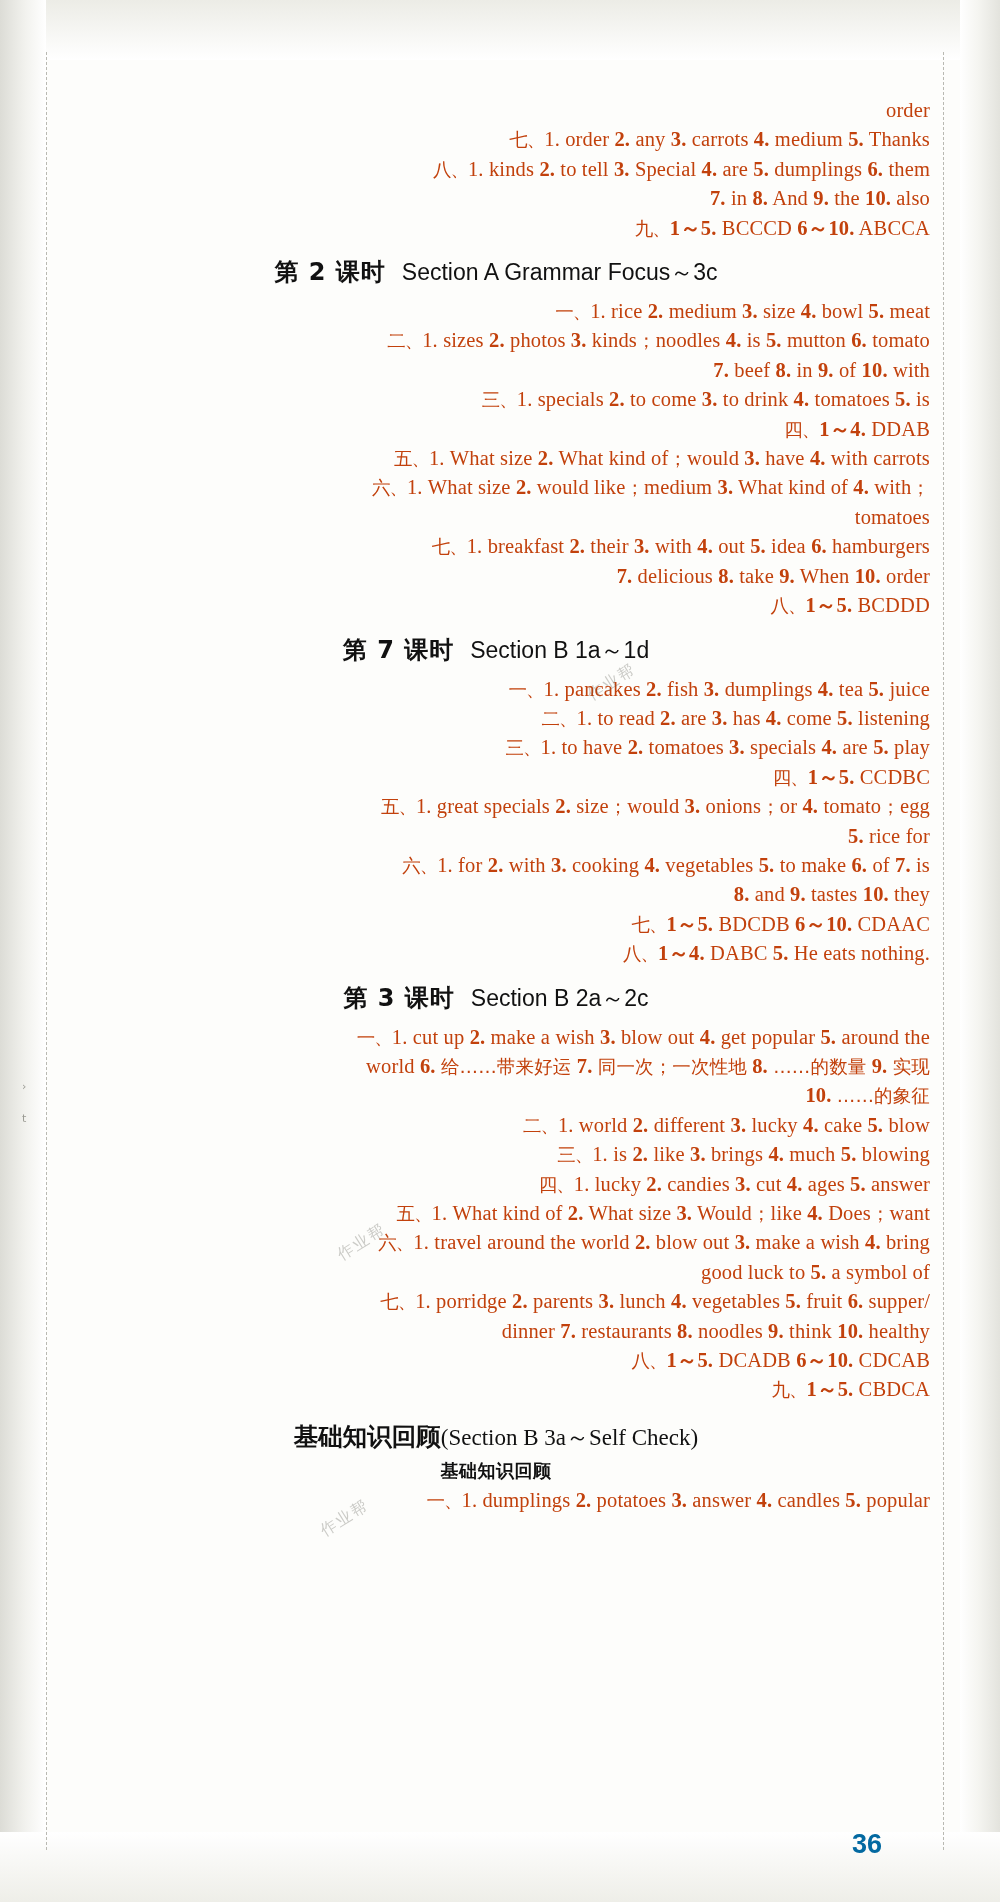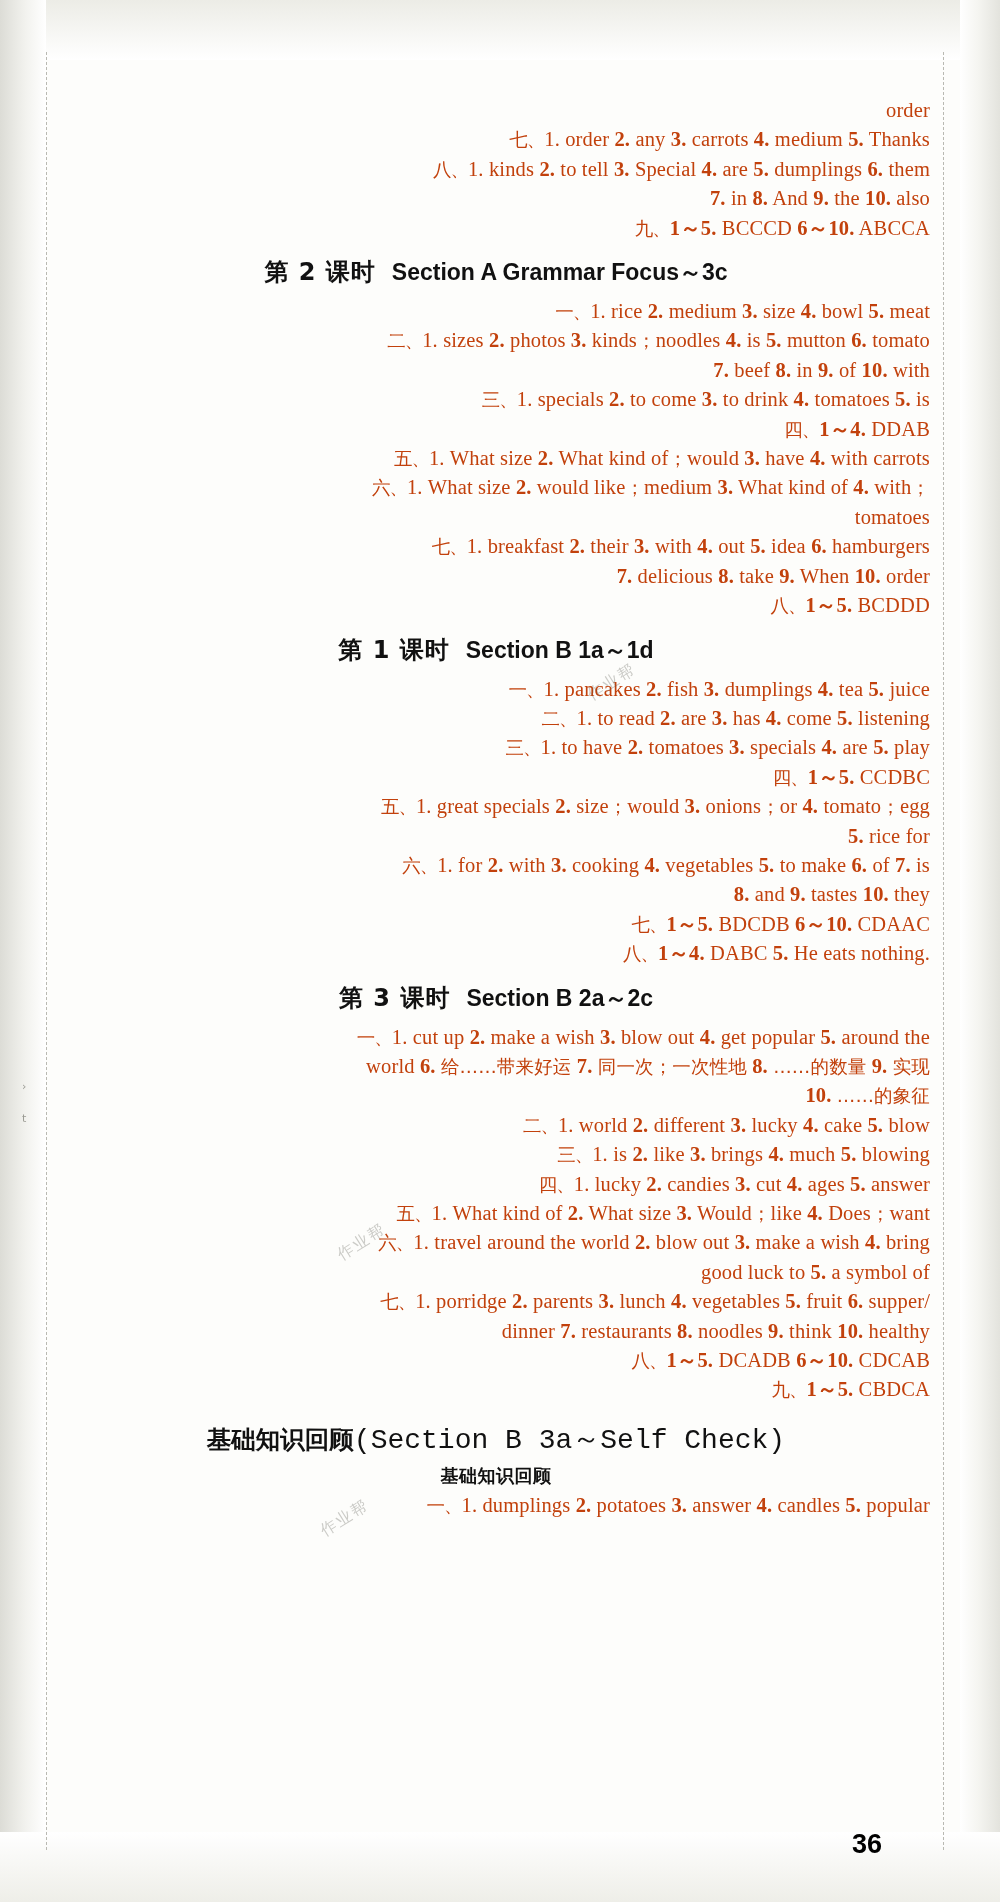--- a/index.html
+++ b/index.html
@@ -83,39 +83,39 @@
     margin: 13px 0 9px 0;
     font-family: "DejaVu Sans", sans-serif;
     font-size: 24px;
     font-weight: bold;
     color: #111;
     letter-spacing: 0.4px;
   }
   .period .cn { letter-spacing: 1px; }
   .period .en {
     font-family: "Liberation Sans", sans-serif;
-    font-weight: bold;
+    font-weight: normal;
     font-size: 23px;
     margin-left: 16px;
     letter-spacing: 0px;
   }
 
   
   .unit-head {
     text-align: center;
     margin: 15px 0 6px 0;
     font-family: "DejaVu Sans", sans-serif;
     font-size: 24.5px;
     font-weight: bold;
     color: #111;
   }
   .unit-head .en2 {
-    font-family: Liberation Mono, monospace;
+    font-family: Liberation Serif, serif;
     font-weight: normal;
-    font-size: 28px;
+    font-size: 23px;
   }
 
   
   .sub-head {
     font-family: "DejaVu Sans", sans-serif;
     font-size: 18px;
     font-weight: bold;
     color: #111;
     margin: 5px 0 3px 0;
     letter-spacing: 0.5px;
@@ -126,21 +126,21 @@
   .cnx { font-family: "DejaVu Sans", sans-serif; font-size: 18.5px; }
 
   
   .page-no {
     position: absolute;
     right: 118px;
     bottom: 42px;
     font-family: "Liberation Sans", sans-serif;
     font-size: 27px;
     font-weight: bold;
-    color: #000000;
+    color: #0369a1;
   }
 
   
   .wm {
     position: absolute;
     font-family: "DejaVu Sans", sans-serif;
     color: rgba(90,90,80,0.30);
     font-size: 16px;
     transform: rotate(-32deg);
     pointer-events: none;
@@ -185,21 +185,21 @@
       <div class="line"><span class="ord"><span class="cnx">二、</span></span>1. sizes  <span class="n">2.</span> photos  <span class="n">3.</span> kinds<span class="cnx">；</span>noodles  <span class="n">4.</span> is  <span class="n">5.</span> mutton  <span class="n">6.</span> tomato</div>
       <div class="line"><span class="n">7.</span> beef  <span class="n">8.</span> in  <span class="n">9.</span> of  <span class="n">10.</span> with</div>
       <div class="line"><span class="ord"><span class="cnx">三、</span></span>1. specials  <span class="n">2.</span> to come  <span class="n">3.</span> to drink  <span class="n">4.</span> tomatoes  <span class="n">5.</span> is</div>
       <div class="line"><span class="ord"><span class="cnx">四、</span></span><span class="n">1～4.</span> DDAB</div>
       <div class="line"><span class="ord"><span class="cnx">五、</span></span>1. What size  <span class="n">2.</span> What kind of<span class="cnx">；</span>would  <span class="n">3.</span> have  <span class="n">4.</span> with carrots</div>
       <div class="line"><span class="ord"><span class="cnx">六、</span></span>1. What size  <span class="n">2.</span> would like<span class="cnx">；</span>medium  <span class="n">3.</span> What kind of  <span class="n">4.</span> with<span class="cnx">；</span></div>
       <div class="line">tomatoes</div>
       <div class="line"><span class="ord"><span class="cnx">七、</span></span>1. breakfast  <span class="n">2.</span> their  <span class="n">3.</span> with  <span class="n">4.</span> out  <span class="n">5.</span> idea  <span class="n">6.</span> hamburgers</div>
       <div class="line"><span class="n">7.</span> delicious  <span class="n">8.</span> take  <span class="n">9.</span> When  <span class="n">10.</span> order</div>
       <div class="line"><span class="ord"><span class="cnx">八、</span></span><span class="n">1～5.</span> BCDDD</div>
-      <div class="period"><span class="cn">第 1 课时</span><span class="en">Section B 1a～1d</span></div>
+      <div class="period"><span class="cn">第 7 课时</span><span class="en">Section B 1a～1d</span></div>
       <div class="line"><span class="ord"><span class="cnx">一、</span></span>1. pancakes  <span class="n">2.</span> fish  <span class="n">3.</span> dumplings  <span class="n">4.</span> tea  <span class="n">5.</span> juice</div>
       <div class="line"><span class="ord"><span class="cnx">二、</span></span>1. to read  <span class="n">2.</span> are  <span class="n">3.</span> has  <span class="n">4.</span> come  <span class="n">5.</span> listening</div>
       <div class="line"><span class="ord"><span class="cnx">三、</span></span>1. to have  <span class="n">2.</span> tomatoes  <span class="n">3.</span> specials  <span class="n">4.</span> are  <span class="n">5.</span> play</div>
       <div class="line"><span class="ord"><span class="cnx">四、</span></span><span class="n">1～5.</span> CCDBC</div>
       <div class="line"><span class="ord"><span class="cnx">五、</span></span>1. great specials  <span class="n">2.</span> size<span class="cnx">；</span>would  <span class="n">3.</span> onions<span class="cnx">；</span>or  <span class="n">4.</span> tomato<span class="cnx">；</span>egg</div>
       <div class="line"><span class="n">5.</span> rice for</div>
       <div class="line"><span class="ord"><span class="cnx">六、</span></span>1. for  <span class="n">2.</span> with  <span class="n">3.</span> cooking  <span class="n">4.</span> vegetables  <span class="n">5.</span> to make  <span class="n">6.</span> of  <span class="n">7.</span> is</div>
       <div class="line"><span class="n">8.</span> and  <span class="n">9.</span> tastes  <span class="n">10.</span> they</div>
       <div class="line"><span class="ord"><span class="cnx">七、</span></span><span class="n">1～5.</span> BDCDB  <span class="n">6～10.</span> CDAAC</div>
       <div class="line"><span class="ord"><span class="cnx">八、</span></span><span class="n">1～4.</span> DABC  <span class="n">5.</span> He eats nothing.</div>

